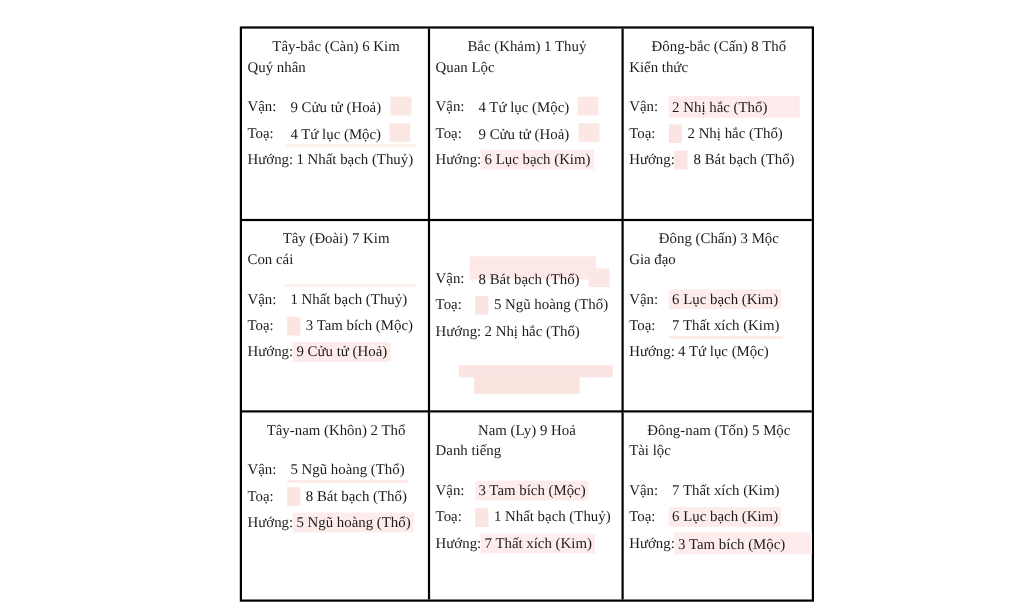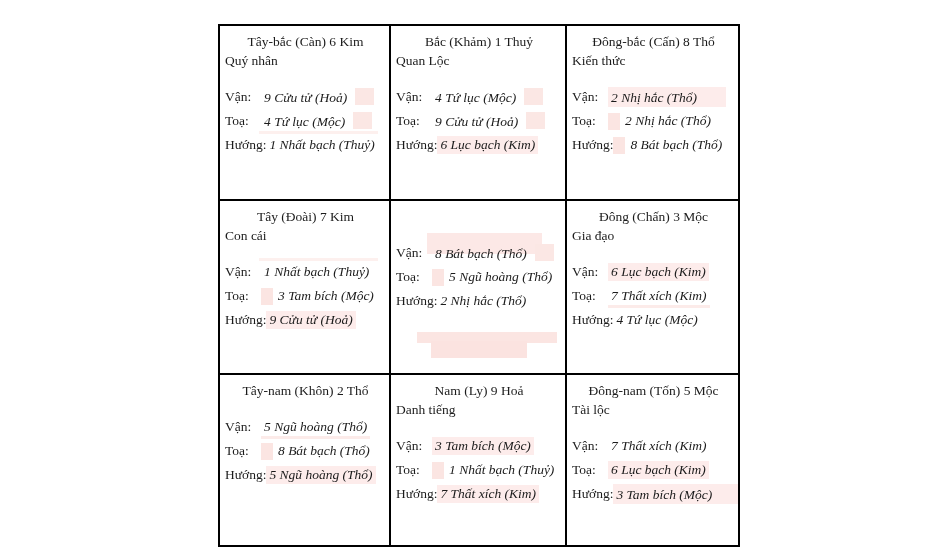--- a/index.html
+++ b/index.html
@@ -47,21 +47,21 @@
   }
   .rows { margin-top: 15px; }
   .row {
     display: flex;
     align-items: center;
     height: 24px;
     position: relative;
     white-space: nowrap;
   }
   .row-label { min-width: 36px; flex: none; }
-  .row-value { padding: 1px 3px; font-style: italic; }
+  .row-value { padding: 1px 3px; }
   .mark-pre {
     display: none;
     width: 12px; height: 17px;
     background: #fbe5e2;
     margin-right: 2px;
     flex: none;
   }
   .mark-before .mark-pre { display: inline-block; }
   .mark-bg .row-value,
   .mark-bg-after .row-value { background: #fdeceb; }

